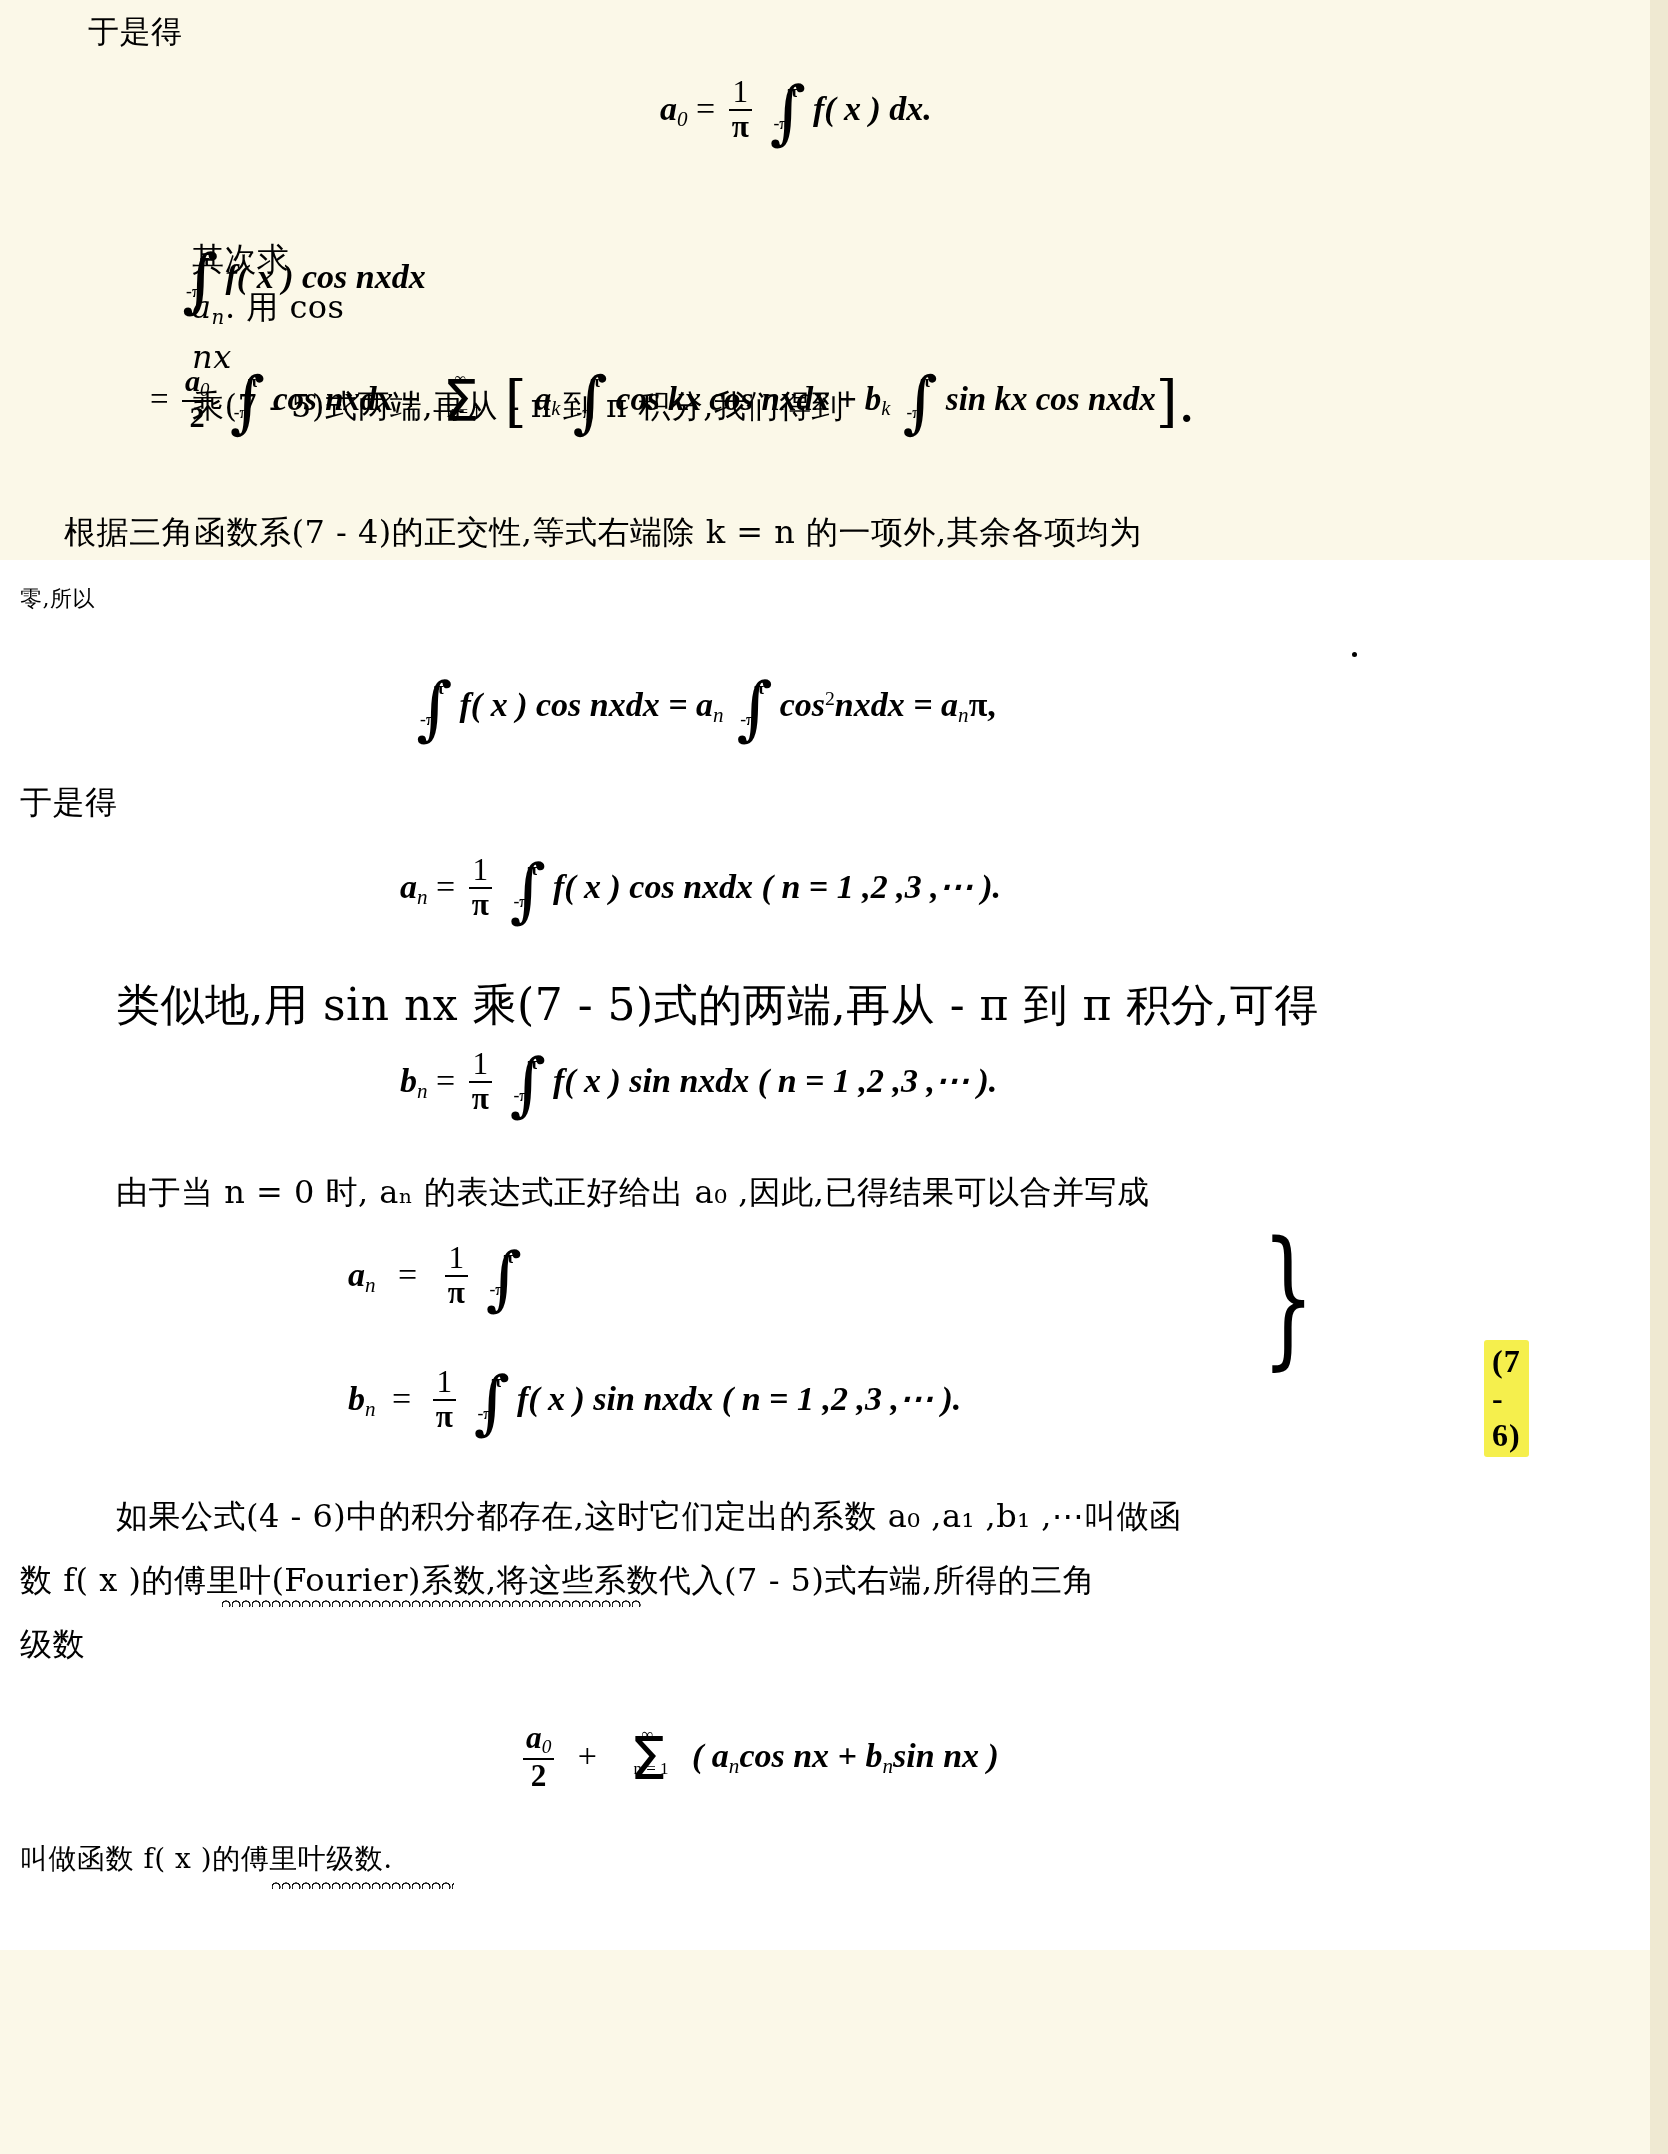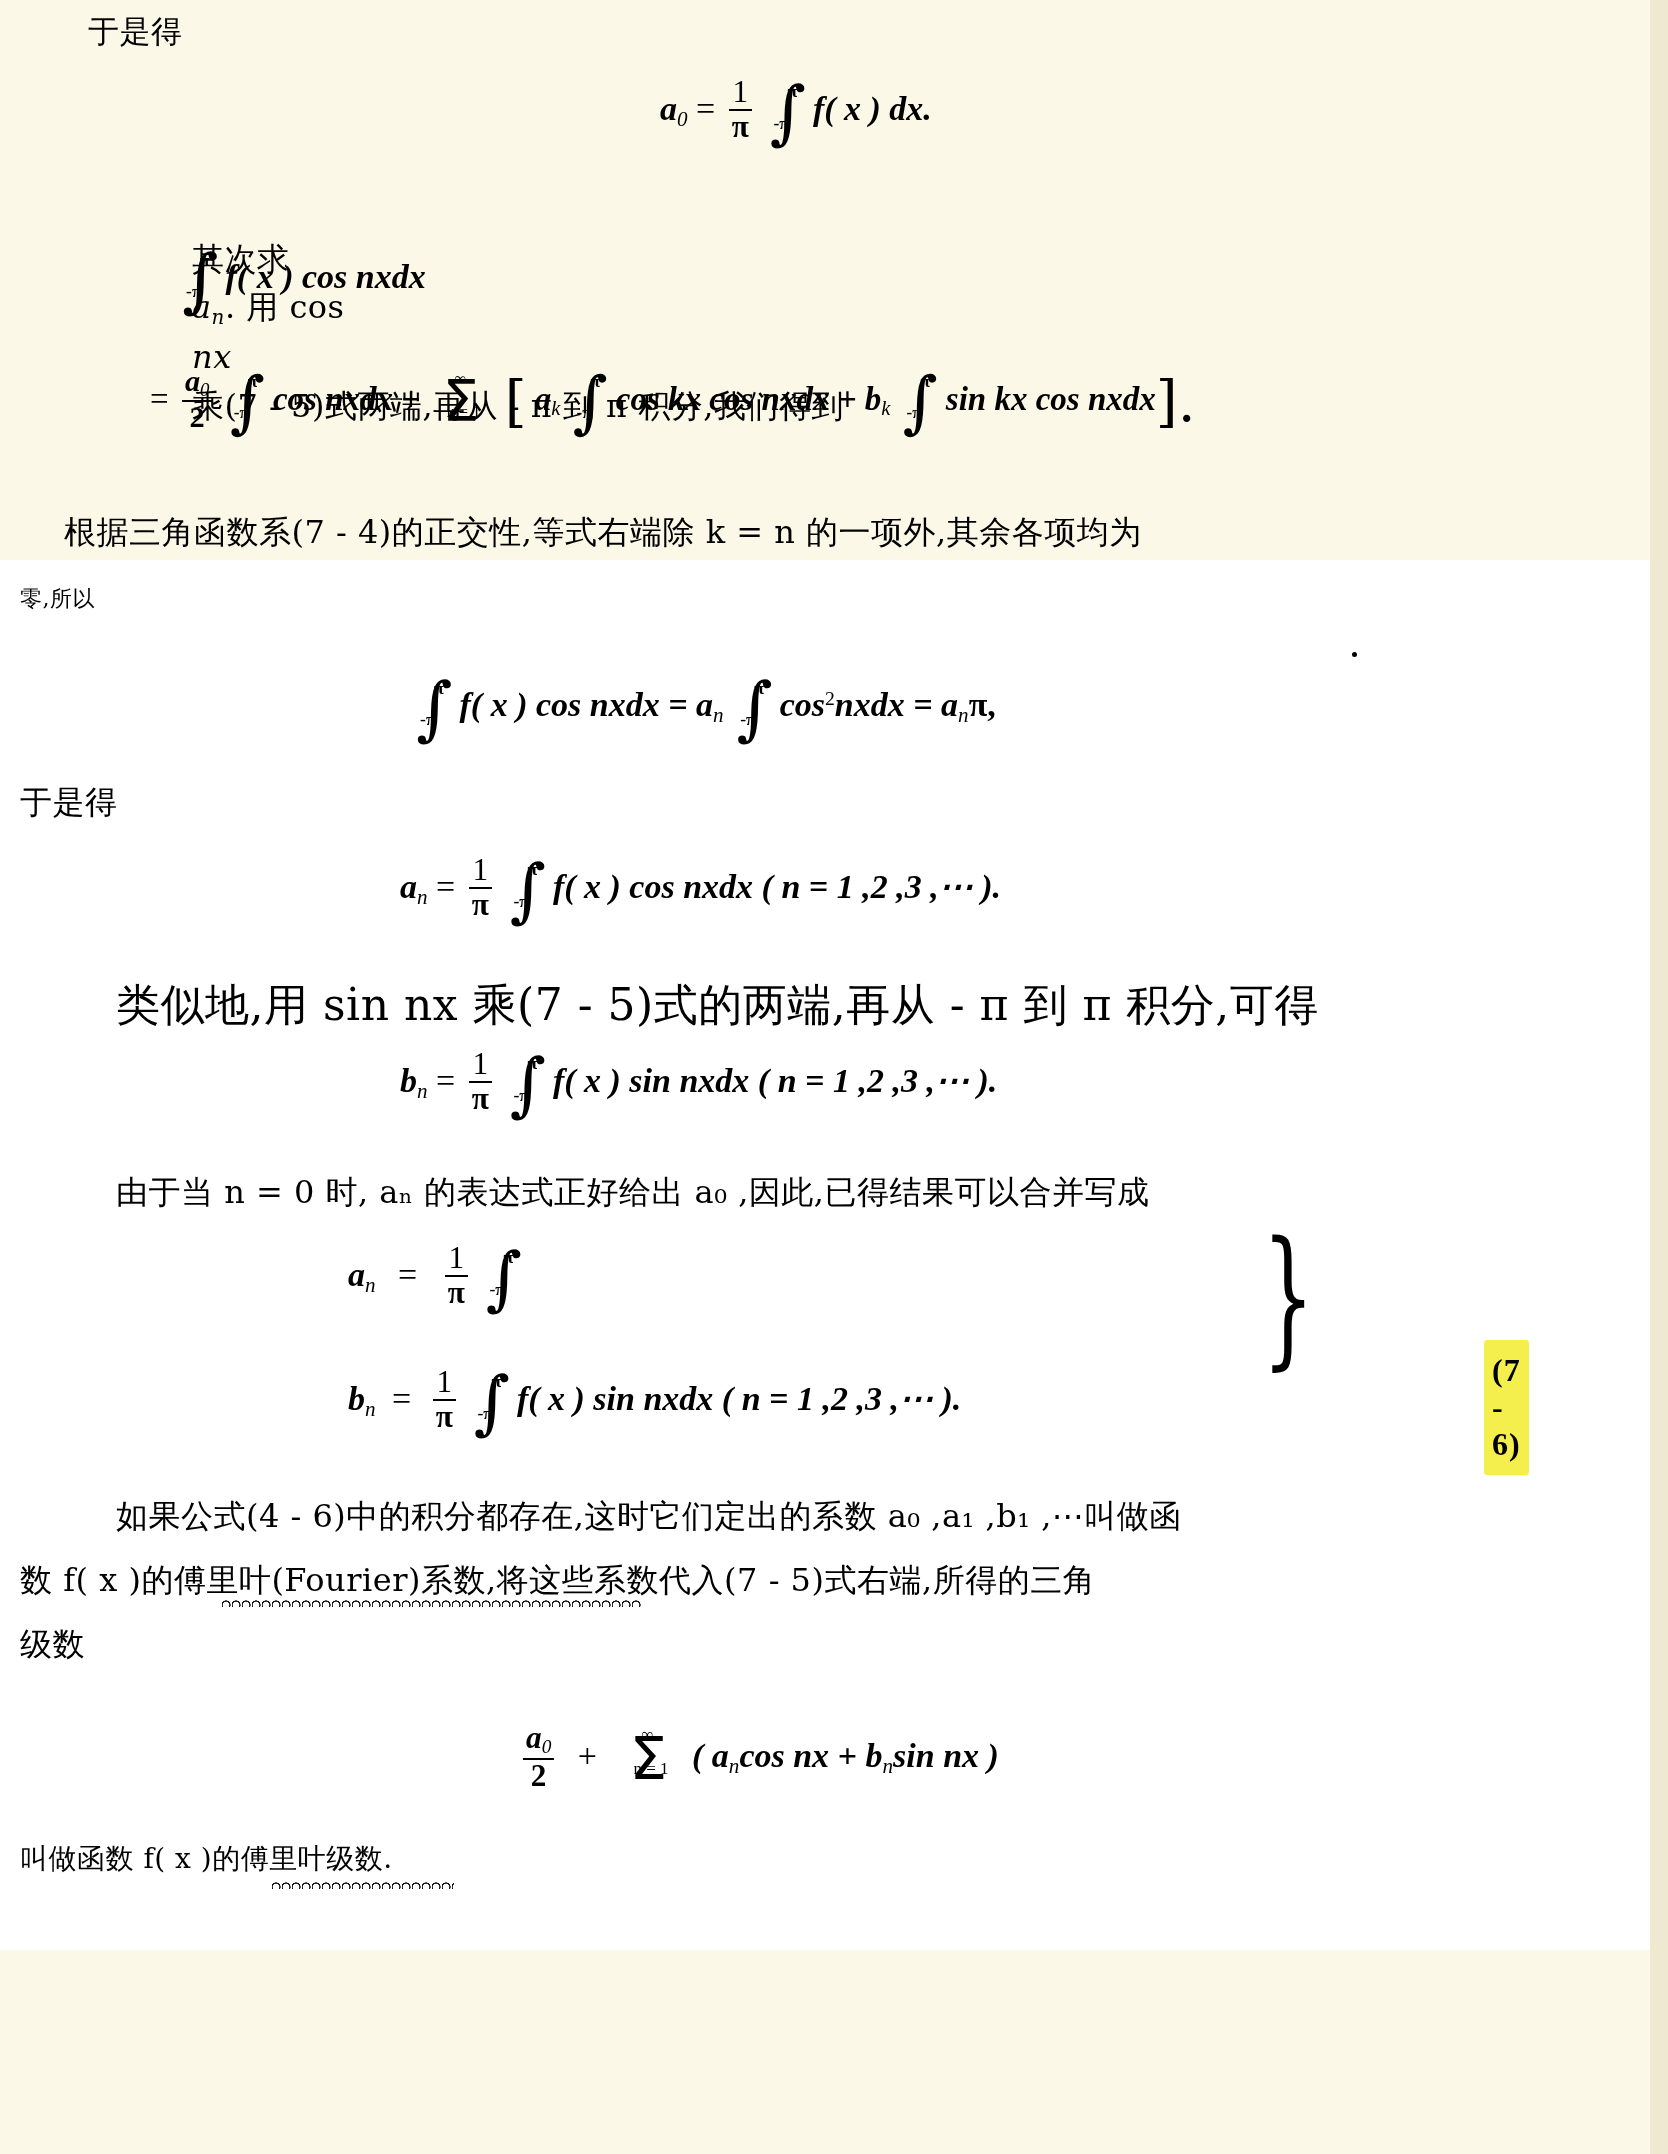--- a/index.html
+++ b/index.html
@@ -161,21 +161,21 @@
     font-family: "DejaVu Serif", serif;
     line-height: 1;
     transform: scaleX(0.55);
     transform-origin: left center;
   }
   .tag {
     position: absolute;
     font-size: 32px;
     font-weight: bold;
     background: #f5ef4d;
-    padding: 12px 8px;
+    padding: 3px 8px;
     border-radius: 3px;
     letter-spacing: 1px;
   }
   
   .squig {
     position: absolute;
     height: 9px;
     background:
       radial-gradient(circle at 4px 7px, transparent 3.2px, #000 3.6px, #000 4.4px, transparent 4.8px) 0 0/10px 9px repeat-x;
     opacity: 0.95;

